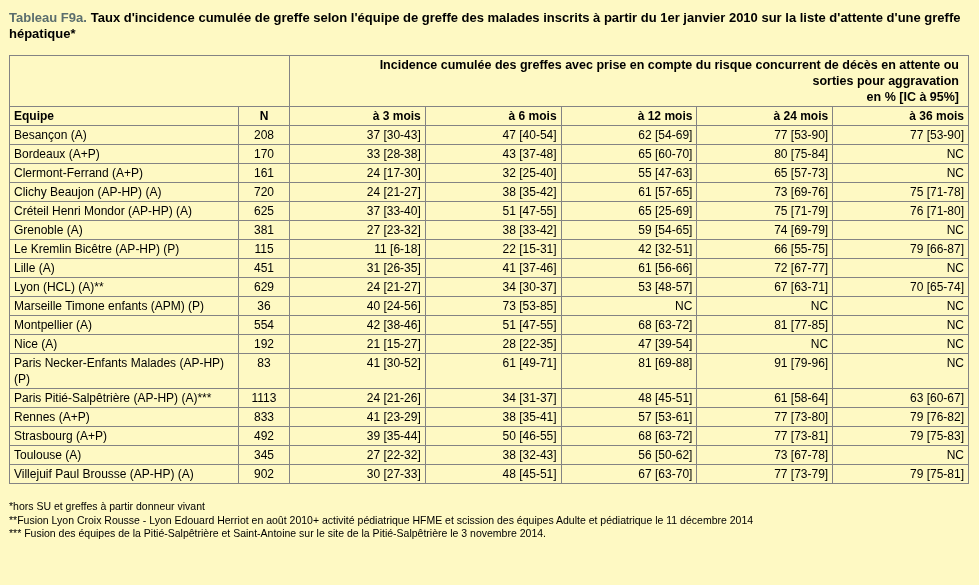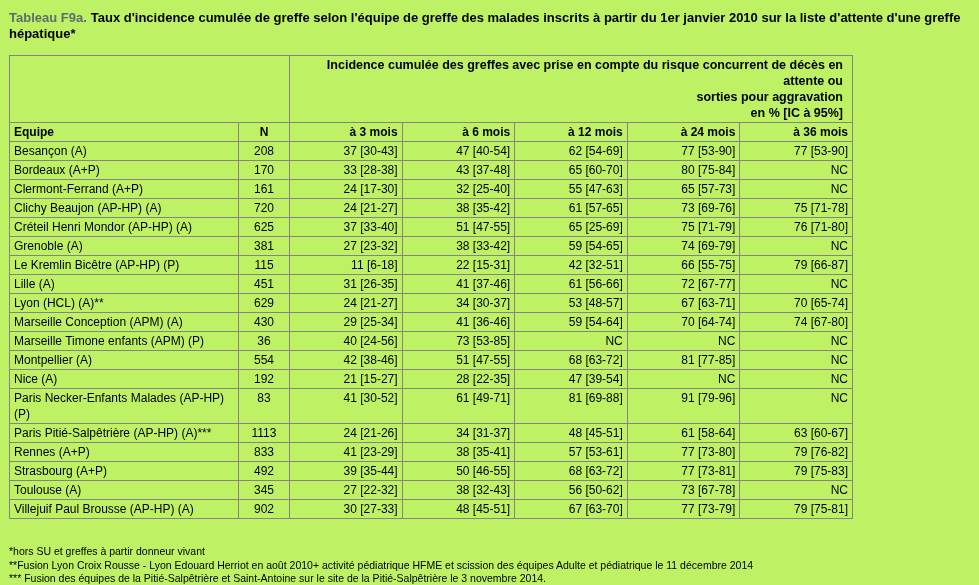--- a/index.html
+++ b/index.html
@@ -3,34 +3,34 @@
 <meta charset="utf-8">
 <style>
   html, body { margin: 0; padding: 0; background: #ffffff; }
   body { font-family: "Liberation Sans", sans-serif; color: #000; }
   .page {
     position: relative;
     width: 979px;
     height: 585px;
     box-sizing: border-box;
     padding: 8px 9px 0 9px;
-    background: #bef264;
+    background: #fef9c3;
     overflow: hidden;
   }
   .caption {
     margin: 2px 0 13px 0;
     font-size: 13px;
     font-weight: bold;
     line-height: 16px;
     color: #000;
   }
   .caption-label { color: var(--caption-color, #5b6e6e); margin-right: 4px; }
   table.data-table {
     border-collapse: collapse;
-    width: 844px;
+    width: 960px;
     table-layout: fixed;
   }
   .data-table th, .data-table td {
     border: 1px solid var(--border-color, #848484);
     font-size: 12px;
     line-height: 16px;
     padding: 1px 4px;
     overflow: hidden;
     vertical-align: top;
   }
@@ -39,21 +39,21 @@
     text-align: right;
     padding-right: 9px;
     font-size: 12.5px;
   }
   th.empty-corner { border: 1px solid var(--border-color, #848484); }
   .col-equipe { text-align: left; padding-left: 12px; margin-left: 44px; }
   .col-n { text-align: center; }
   .col-val { text-align: right; padding-right: 9px; }
   th.col-equipe { font-weight: bold; }
   .footnotes {
-    margin-top: 26px;
+    margin-top: 16px;
     font-size: 10.5px;
     line-height: 13.5px;
     color: #000;
   }
 </style>
 </head>
 <body>
 
 <div class="page">
 
@@ -164,29 +164,20 @@
         <tr>
           <td class="col-equipe">Lyon (HCL) (A)**</td>
           <td class="col-n">629</td>
           <td class="col-val">24 [21-27]</td>
           <td class="col-val">34 [30-37]</td>
           <td class="col-val">53 [48-57]</td>
           <td class="col-val">67 [63-71]</td>
           <td class="col-val">70 [65-74]</td>
         </tr>
         <tr>
-          <td class="col-equipe">Marseille Conception (APM) (A)</td>
-          <td class="col-n">430</td>
-          <td class="col-val">29 [25-34]</td>
-          <td class="col-val">41 [36-46]</td>
-          <td class="col-val">59 [54-64]</td>
-          <td class="col-val">70 [64-74]</td>
-          <td class="col-val">74 [67-80]</td>
-        </tr>
-        <tr>
           <td class="col-equipe">Marseille Timone enfants (APM) (P)</td>
           <td class="col-n">36</td>
           <td class="col-val">40 [24-56]</td>
           <td class="col-val">73 [53-85]</td>
           <td class="col-val">NC</td>
           <td class="col-val">NC</td>
           <td class="col-val">NC</td>
         </tr>
         <tr>
           <td class="col-equipe">Montpellier (A)</td>

